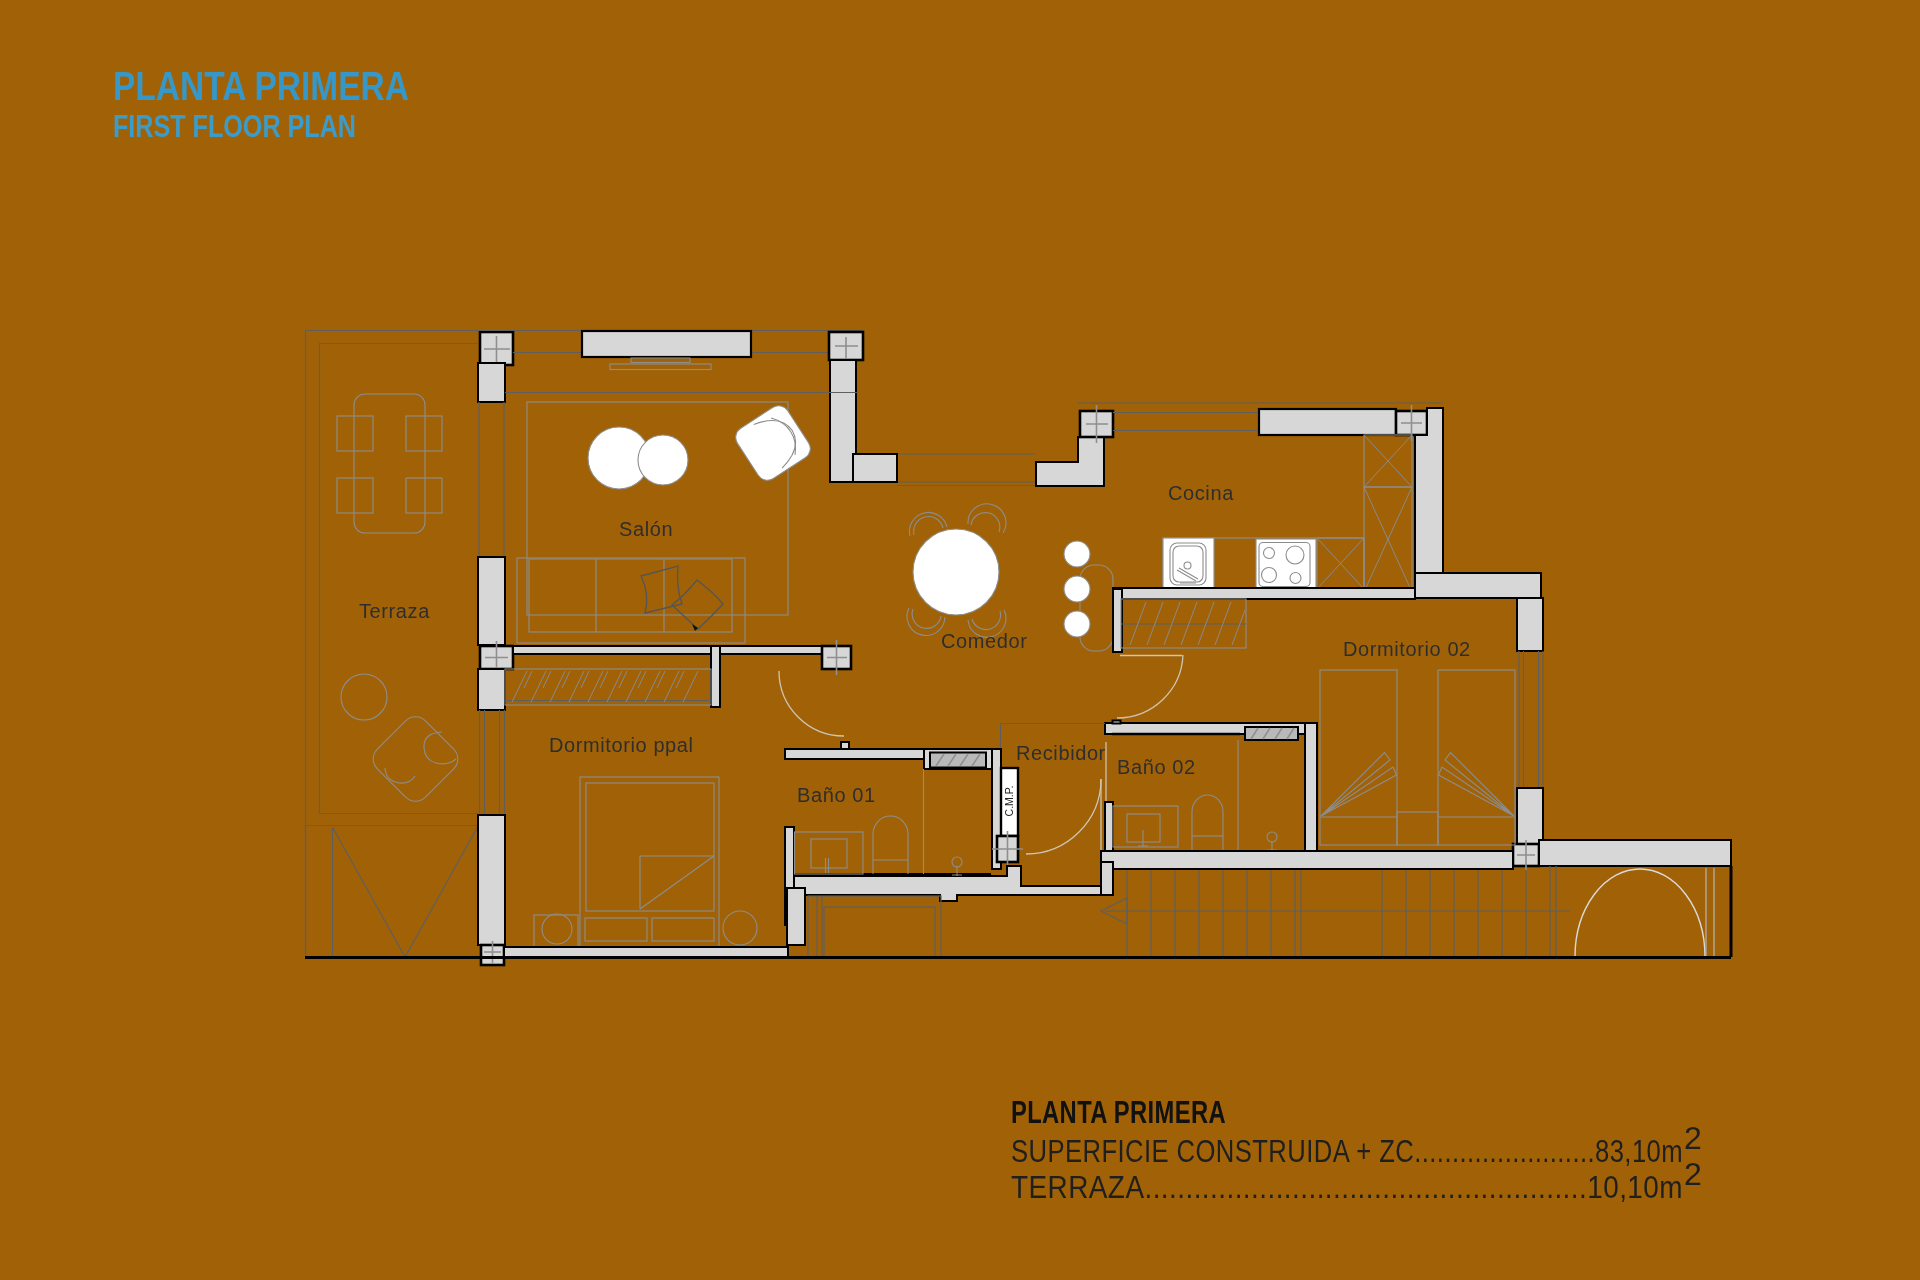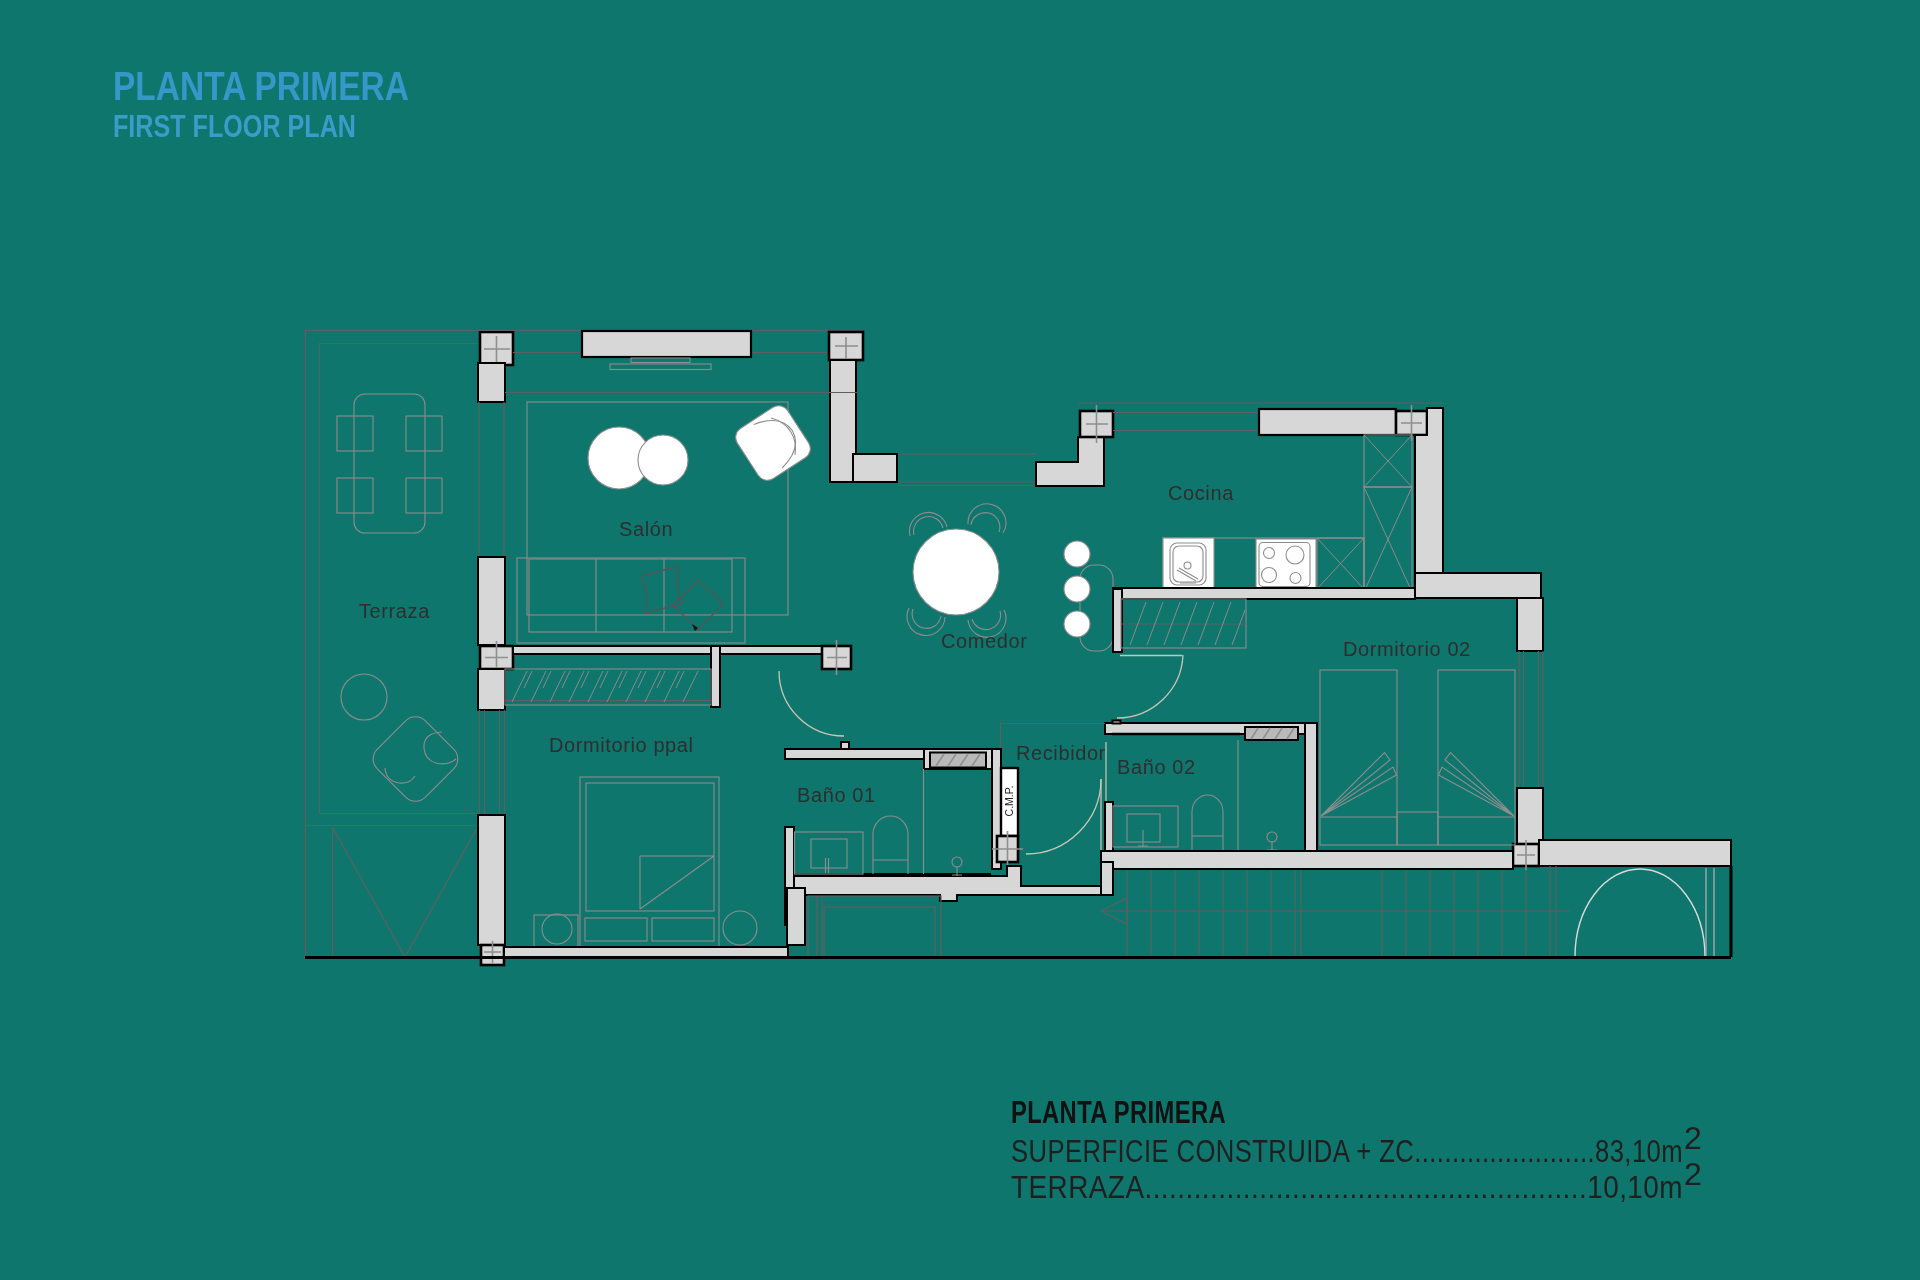--- a/index.html
+++ b/index.html
@@ -1,16 +1,16 @@
 <!DOCTYPE html>
 <html><head>
 <meta charset="utf-8">
 <style>
   html,body{margin:0;padding:0;background:#fff;}
-  .page{position:relative;width:1920px;height:1280px;background:#0f766e;overflow:hidden;}
+  .page{position:relative;width:1920px;height:1280px;background:#a16207;overflow:hidden;}
   svg{position:absolute;left:0;top:0;}
   .w  {fill:#d7d7d7;stroke:#000;stroke-width:2;}
   .wb {fill:#d7d7d7;stroke:#000;stroke-width:2.6;}
   .win{fill:#d7d7d7;stroke:#000;stroke-width:2.2;}
   .tl {fill:none;stroke:#5f5f5f;stroke-width:1.2;}
   .tk {fill:none;stroke:#000;stroke-width:3;}
   .fl {fill:none;stroke:#8d8d8d;stroke-width:1.1;}
   .fw {fill:#fff;stroke:#8d8d8d;stroke-width:1.1;}
   .fd {fill:none;stroke:#555;stroke-width:1.3;}
   .ha {fill:none;stroke:#8a8a8a;stroke-width:1;}

